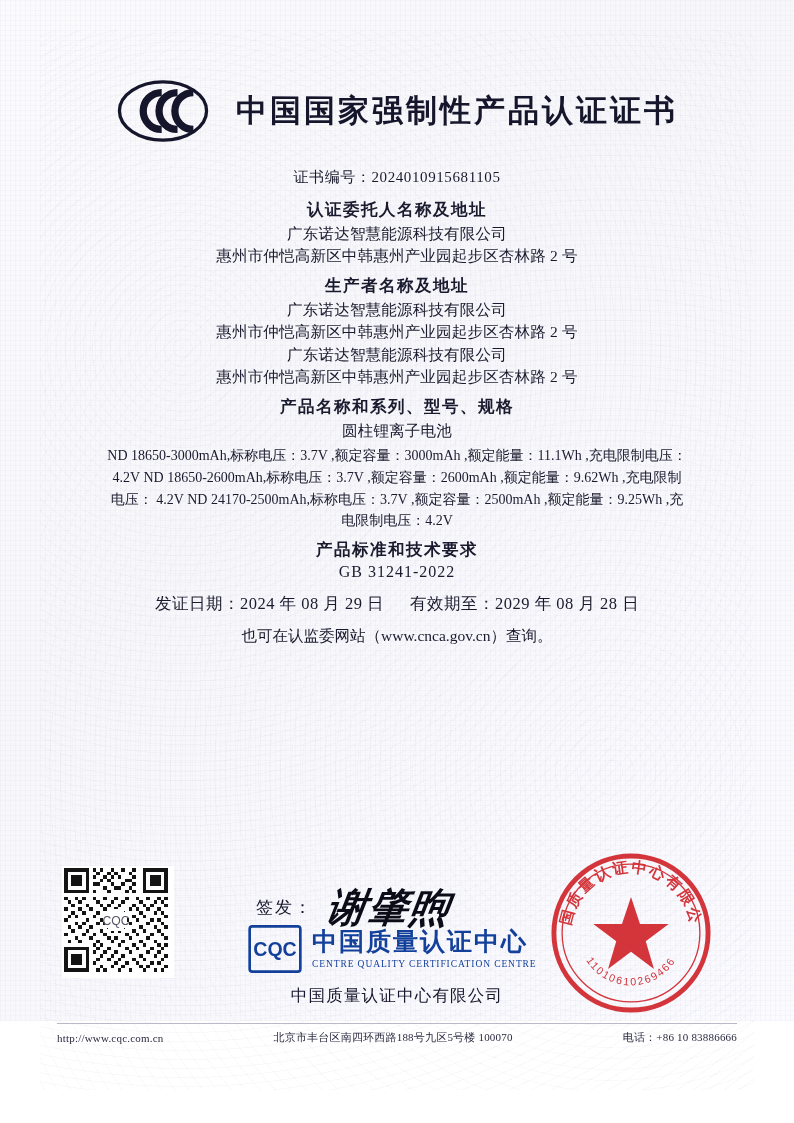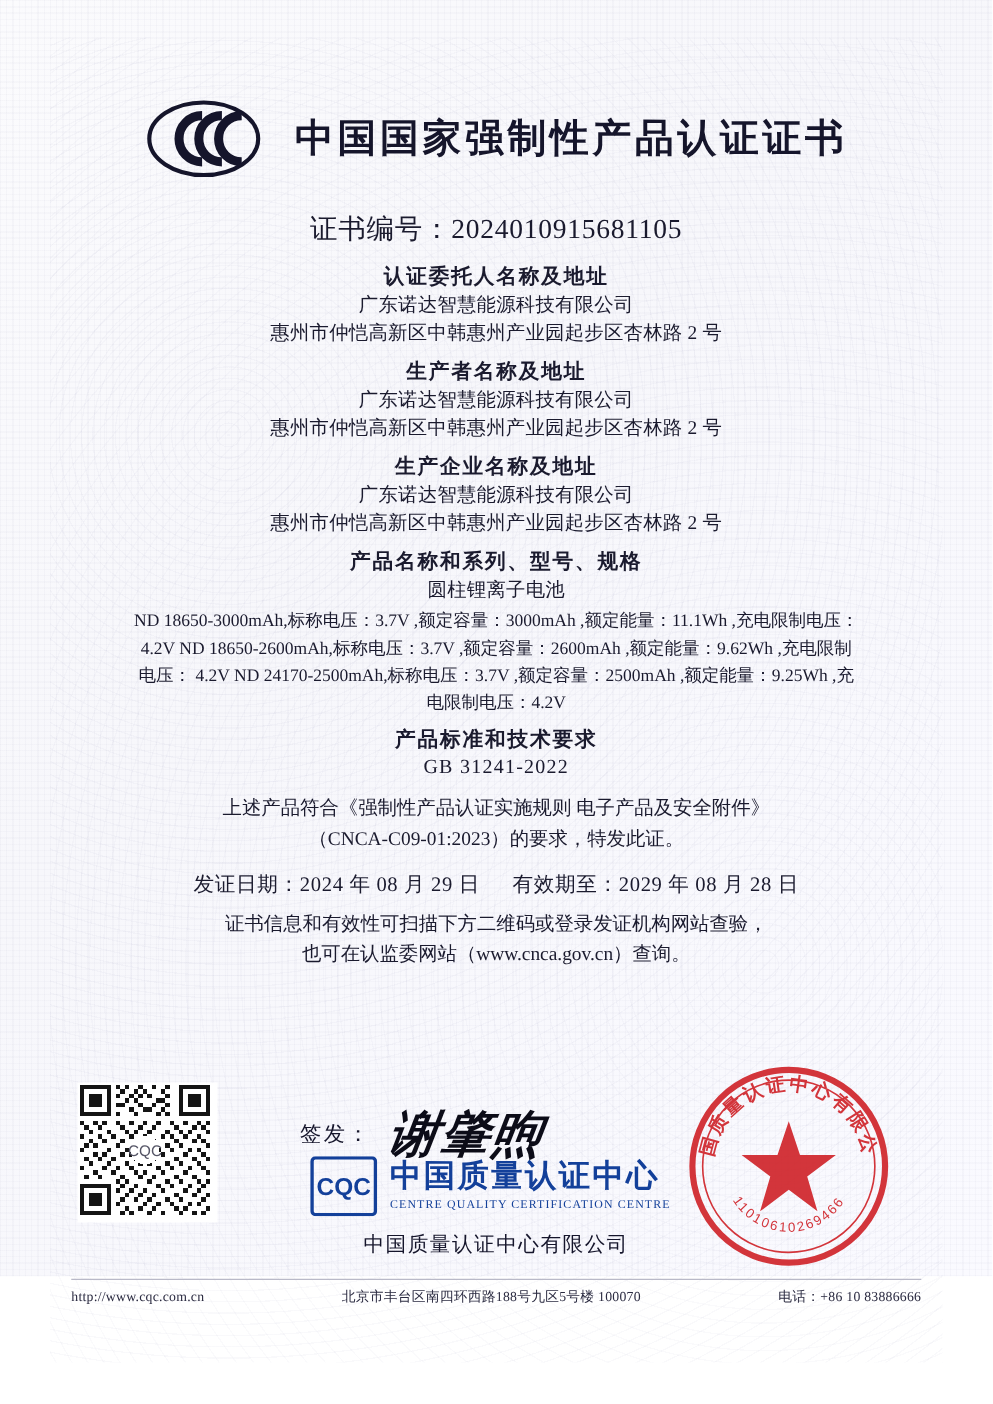--- a/index.html
+++ b/index.html
@@ -61,21 +61,21 @@
 
   
   .content {
     position: absolute;
     left: 57px;
     top: 168px;
     width: 680px;
     text-align: center;
   }
   .cert-no {
-    font-size: 22px;
+    font-size: 15px;
     letter-spacing: 0.6px;
     margin-bottom: 12px;
     font-weight: 500;
   }
   .section-head {
     font-size: 16.5px;
     font-weight: bold;
     letter-spacing: 1.5px;
     margin-top: 7px;
     margin-bottom: 2px;
@@ -127,21 +127,21 @@
     top: 866px;
     width: 108px;
     height: 108px;
     background: #ffffff;
     padding: 2px;
   }
   .qr svg { display: block; }
 
   .sign-row {
     position: absolute;
-    left: 240px;
+    left: 256px;
     top: 880px;
     display: flex;
     align-items: center;
   }
   .sign-label {
     font-size: 17px;
     letter-spacing: 2px;
     color: #15152b;
     margin-right: 14px;
   }
@@ -248,52 +248,46 @@
       <div class="section-line">惠州市仲恺高新区中韩惠州产业园起步区杏林路 2 号</div>
     </div>
 
     <div>
       <div class="section-head">生产者名称及地址</div>
       <div class="section-line">广东诺达智慧能源科技有限公司</div>
       <div class="section-line">惠州市仲恺高新区中韩惠州产业园起步区杏林路 2 号</div>
     </div>
 
     <div>
-      <div class="section-head">生产企业名称及地址</div>
       <div class="section-line">广东诺达智慧能源科技有限公司</div>
       <div class="section-line">惠州市仲恺高新区中韩惠州产业园起步区杏林路 2 号</div>
     </div>
 
     <div>
       <div class="section-head">产品名称和系列、型号、规格</div>
       <div class="section-line product-name">圆柱锂离子电池</div>
       <div class="product-block">
         <div>ND 18650-3000mAh,标称电压：3.7V ,额定容量：3000mAh ,额定能量：11.1Wh ,充电限制电压：</div>
         <div>4.2V    ND 18650-2600mAh,标称电压：3.7V ,额定容量：2600mAh ,额定能量：9.62Wh ,充电限制</div>
         <div>电压： 4.2V   ND 24170-2500mAh,标称电压：3.7V ,额定容量：2500mAh ,额定能量：9.25Wh ,充</div>
         <div>电限制电压：4.2V</div>
       </div>
     </div>
 
     <div>
       <div class="section-head">产品标准和技术要求</div>
       <div class="standard-line">GB 31241-2022</div>
     </div>
 
-    <div class="statement">
-      <div>上述产品符合《强制性产品认证实施规则 电子产品及安全附件》</div>
-      <div>（CNCA-C09-01:2023）的要求，特发此证。</div>
-    </div>
 
     <div class="dates">
       <span>发证日期：</span><span>2024 年 08 月 29 日</span><span class="gap"></span><span>有效期至：</span><span>2029 年 08 月 28 日</span>
     </div>
 
     <div class="verify">
-      <div>证书信息和有效性可扫描下方二维码或登录发证机构网站查验，</div>
       <div>也可在认监委网站（www.cnca.gov.cn）查询。</div>
     </div>
   </div>
 
   <div class="qr">
     <svg width="104" height="104" viewBox="0 0 29 29" shape-rendering="crispEdges">
       <rect width="29" height="29" fill="#ffffff"></rect>
       <g fill="#141414">
         <rect x="0" y="0" width="7" height="1"></rect>
           <rect x="0" y="6" width="7" height="1"></rect>

